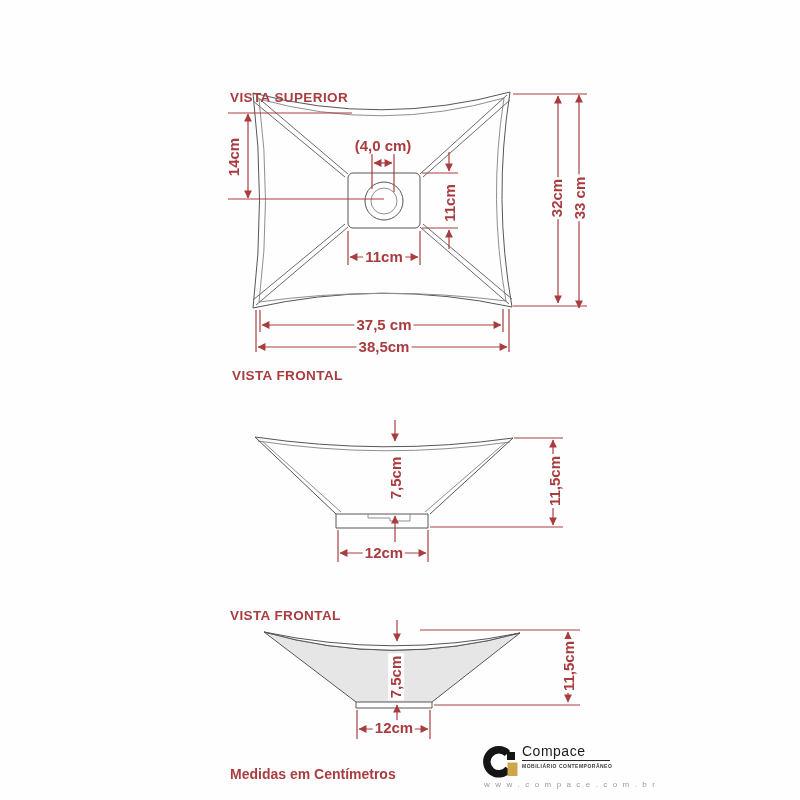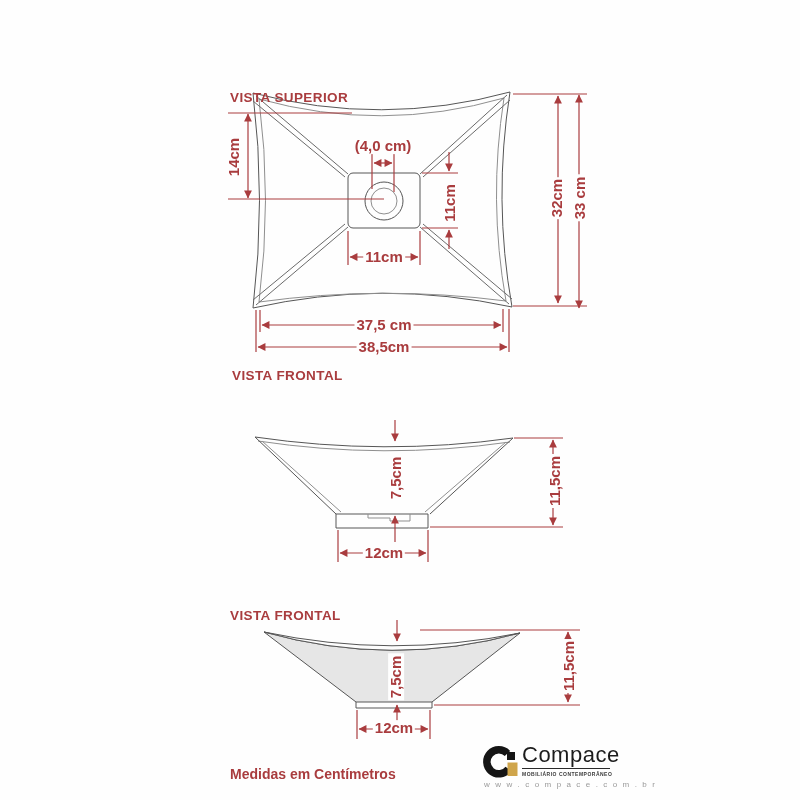--- a/index.html
+++ b/index.html
@@ -23,21 +23,21 @@
   }
   .dim-label.rot{transform:translate(-50%,-50%) rotate(-90deg);}
   .footer-note{
     position:absolute;left:230px;top:766px;color:#a93c3e;
     font-weight:bold;font-size:14px;white-space:nowrap;
   }
   .logo{position:absolute;left:482px;top:742px;width:130px;height:52px;}
   .logo-mark{position:absolute;left:0;top:0;}
   .logo-text{position:absolute;left:40px;top:2px;width:88px;}
   .logo-brand{
-    font-size:22px;font-weight:400;color:#1c1c1c;letter-spacing:0.5px;
+    font-size:14px;font-weight:400;color:#1c1c1c;letter-spacing:0.5px;
     line-height:1.0;
   }
   .logo-tagline{
     margin-top:2px;border-top:1.5px solid #2a2a2a;padding-top:1.5px;
     font-size:5px;letter-spacing:0.5px;color:#3a3a3a;white-space:nowrap;
     font-weight:bold;
   }
   .logo-site{
     position:absolute;left:2px;top:38px;font-size:8px;color:#9a9a9a;
     letter-spacing:1.6px;white-space:nowrap;

